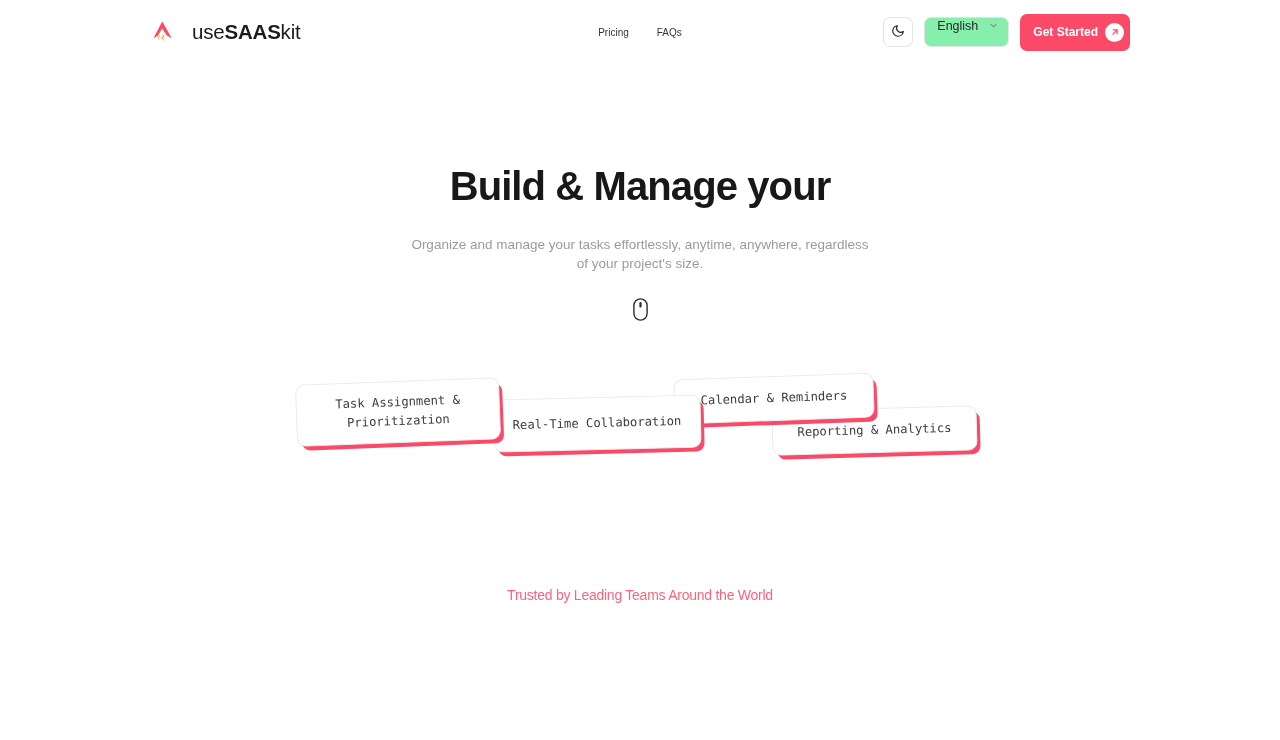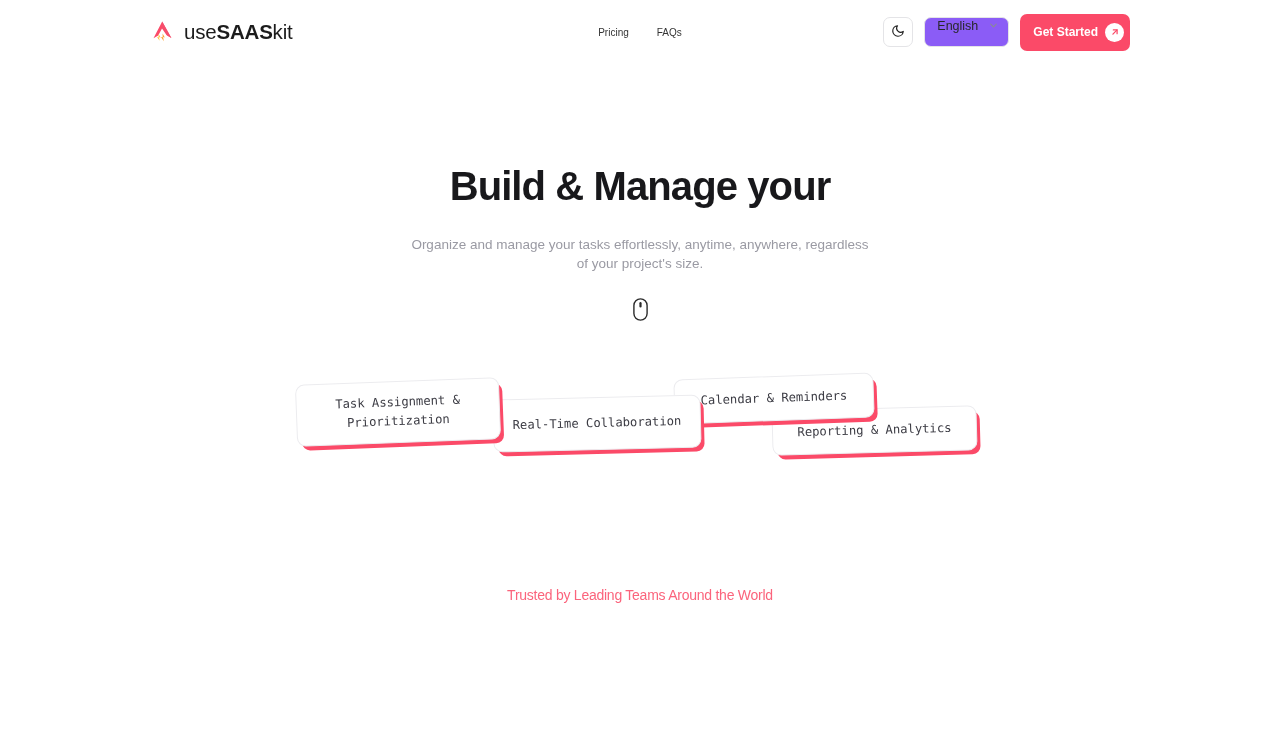--- a/index.html
+++ b/index.html
@@ -22,21 +22,21 @@
     height: 64px;
     display: flex;
     align-items: center;
     padding: 0 150px 0 150px;
     position: relative;
   }
 
   .brand {
     display: flex;
     align-items: center;
-    gap: 8px;
+    gap: 16px;
     cursor: pointer;
   }
 
   .brand-mark {
     width: 26px;
     height: 26px;
     display: block;
   }
 
   .brand-text {
@@ -82,21 +82,21 @@
     align-items: center;
     justify-content: center;
     cursor: pointer;
   }
 
   .lang-select {
     height: 30px;
     min-width: 84px;
     border: 1px solid #e4e4e7;
     border-radius: 7px;
-    background: #8b5cf6;
+    background: #86efac;
     display: flex;
     align-items: center;
     justify-content: space-between;
     gap: 10px;
     padding: 0 9px 12px 12px;
     cursor: pointer;
   }
   .lang-label {
     font-size: 12.5px;
     color: #27272a;

